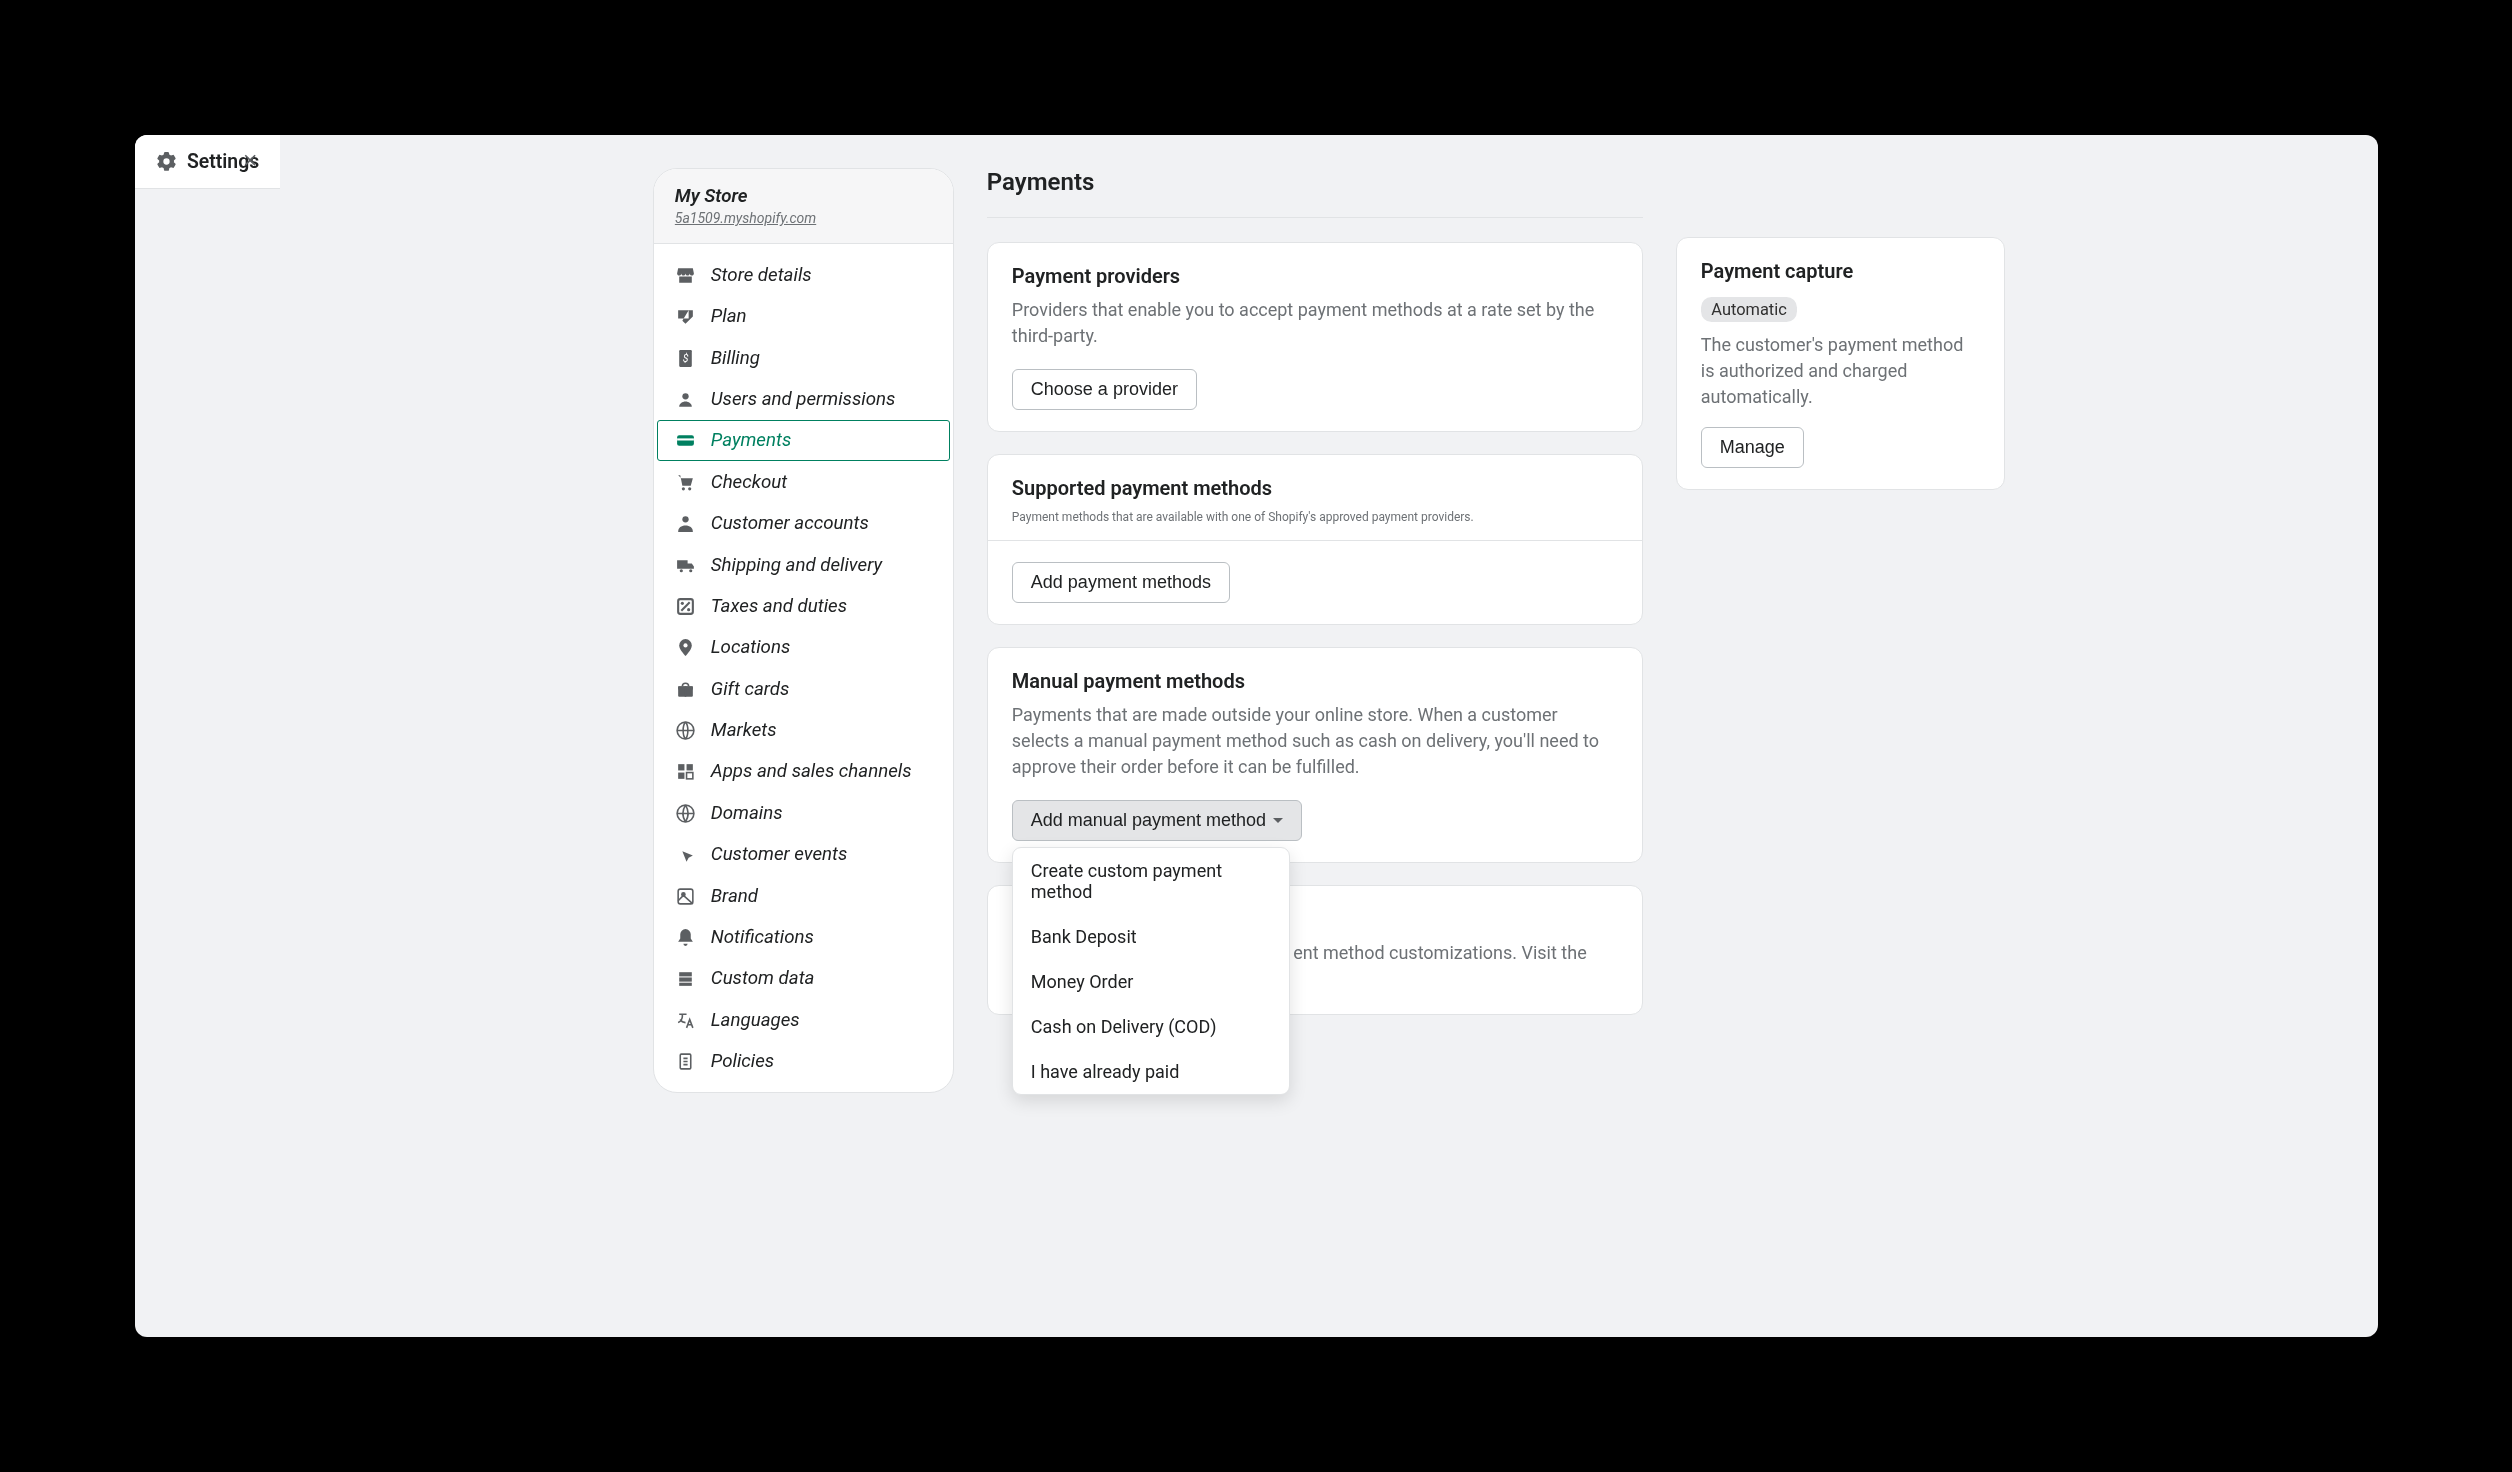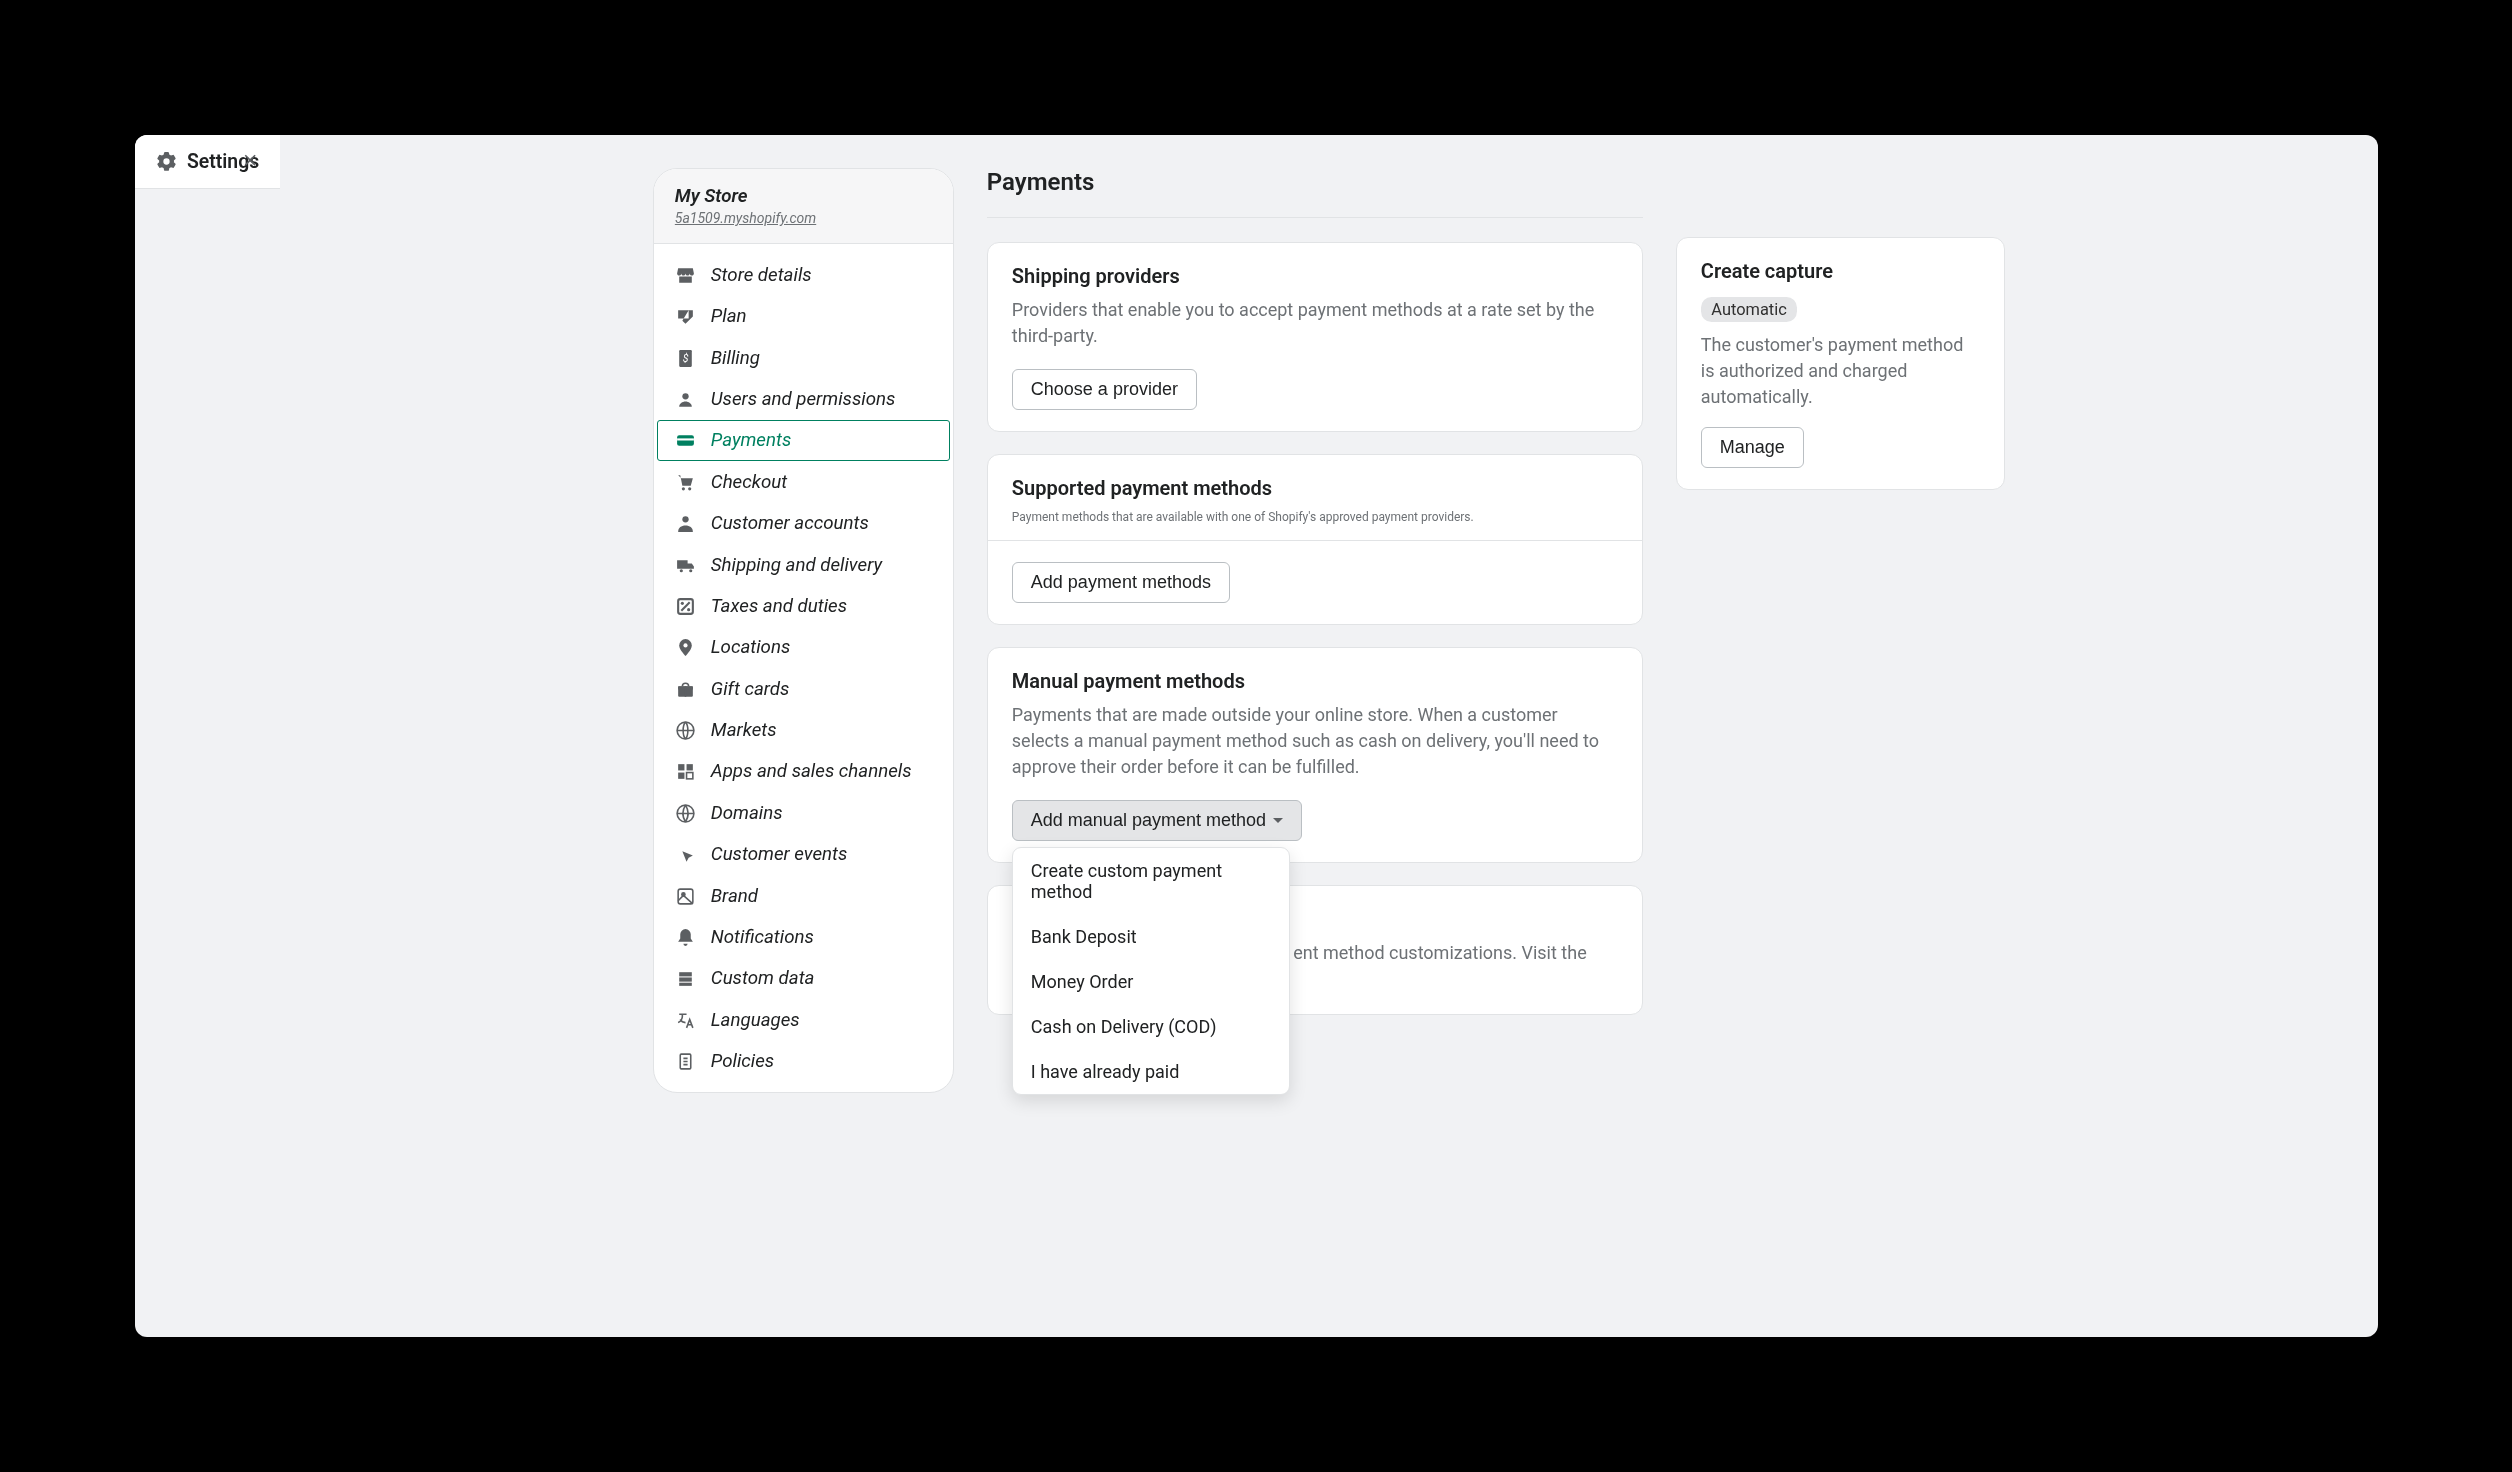--- a/index.html
+++ b/index.html
@@ -439,21 +439,21 @@
               <span>Policies</span>
             </div>
         </div>
       </div>
 
       <div class="main">
         <div class="page-title">Payments</div>
 
         <div class="card">
           <div class="card-inner">
-            <div class="card-title">Shipping providers</div>
+            <div class="card-title">Payment providers</div>
             <div class="card-desc">Providers that enable you to accept payment methods at a rate set by the third-party.</div>
             <button class="btn">Choose a provider</button>
           </div>
         </div>
 
         <div class="card">
           <div class="card-inner" style="padding-bottom:13.5px">
             <div class="card-title">Supported payment methods</div>
             <div class="card-subtitle">Payment methods that are available with one of Shopify's approved payment providers.</div>
           </div>
@@ -492,21 +492,21 @@
               <span>ent method customizations. Visit the</span><br>
               <a class="link">S</a>
             </div>
           </div>
         </div>
       </div>
 
       <div class="right-col">
         <div class="card">
           <div class="card-inner">
-            <div class="card-title">Create capture</div>
+            <div class="card-title">Payment capture</div>
             <span class="badge">Automatic</span>
             <div class="card-subtitle" style="font-size:18px;margin-bottom:16.4px">The customer's payment method is authorized and charged automatically.</div>
             <button class="btn">Manage</button>
           </div>
         </div>
       </div>
 
     </div>
   </div>
 </div>

